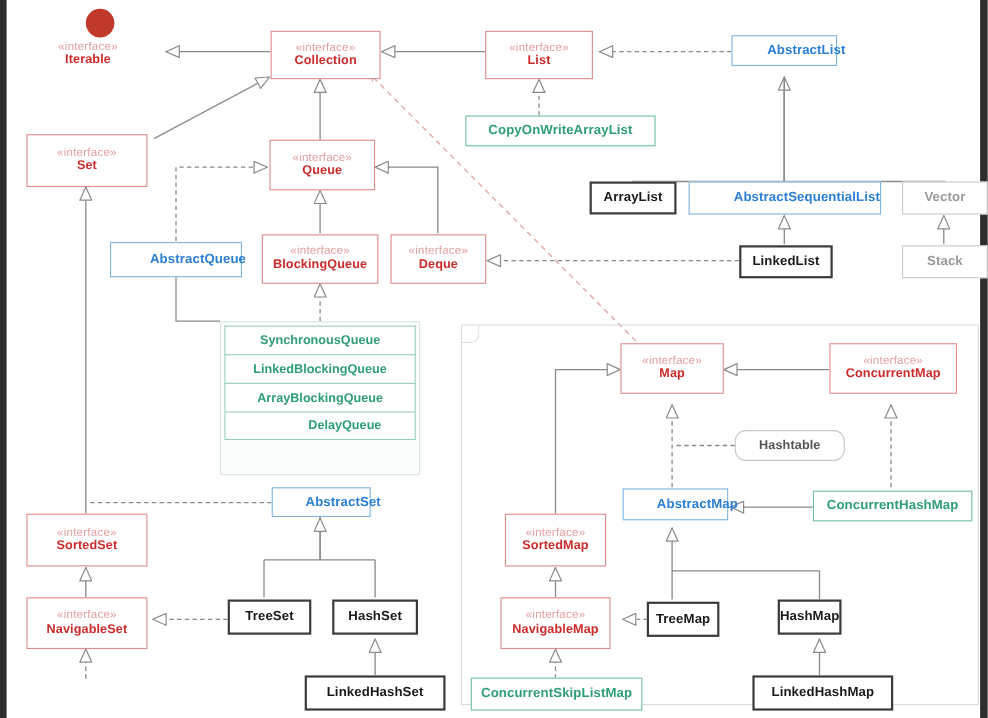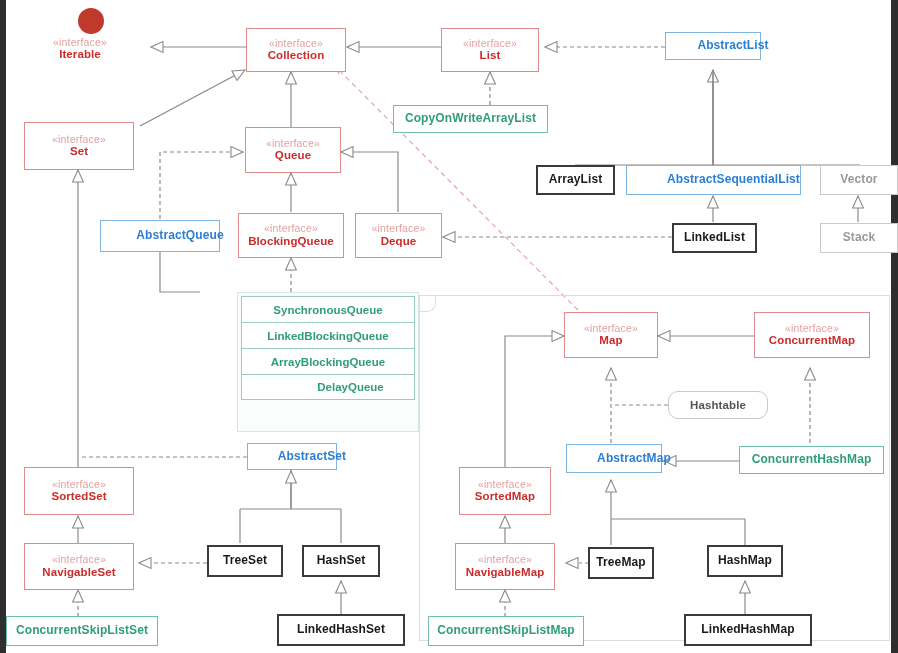--- a/index.html
+++ b/index.html
@@ -209,21 +209,21 @@
 
   <div class="node iface" style="left:441px;top:28px;width:98px;height:44px;">
     <span class="stereo">«interface»</span>
     <span class="nname">List</span>
   </div>
 
   <div class="node abstract" style="left:665px;top:32px;width:96px;height:28px;">
     <span class="nname">AbstractList</span>
   </div>
 
-  <div class="node green" style="left:393px;top:105px;width:155px;height:28px;">
+  <div class="node green" style="left:423px;top:105px;width:173px;height:28px;">
     <span class="nname">CopyOnWriteArrayList</span>
   </div>
 
   <div class="node iface" style="left:24px;top:122px;width:110px;height:48px;">
     <span class="stereo">«interface»</span>
     <span class="nname">Set</span>
   </div>
 
   <div class="node iface" style="left:245px;top:127px;width:96px;height:46px;">
     <span class="stereo">«interface»</span>
@@ -257,21 +257,21 @@
   </div>
 
   <div class="node concrete" style="left:672px;top:223px;width:85px;height:30px;">
     <span class="nname">LinkedList</span>
   </div>
 
   <div class="node grey" style="left:820px;top:223px;width:78px;height:30px;">
     <span class="nname">Stack</span>
   </div>
 
-  <div class="stack" style="left:200px;top:292px;width:182px;height:140px;margin-left:37px;">
+  <div class="stack" style="left:200px;top:292px;width:182px;height:140px;">
     <div class="cell">SynchronousQueue</div>
     <div class="cell">LinkedBlockingQueue</div>
     <div class="cell">ArrayBlockingQueue</div>
     <div class="cell">DelayQueue</div>
   </div>
 
   <div class="node iface" style="left:564px;top:312px;width:94px;height:46px;">
     <span class="stereo">«interface»</span>
     <span class="nname">Map</span>
   </div>
@@ -322,27 +322,24 @@
   </div>
 
   <div class="node concrete" style="left:302px;top:545px;width:78px;height:32px;">
     <span class="nname">HashSet</span>
   </div>
 
   <div class="node concrete" style="left:588px;top:547px;width:66px;height:32px;">
     <span class="nname">TreeMap</span>
   </div>
 
-  <div class="node concrete" style="left:707px;top:545px;width:76px;height:32px;">
+  <div class="node concrete" style="left:707px;top:545px;width:58px;height:32px;">
     <span class="nname">HashMap</span>
   </div>
 
-  <div class="node green" style="left:6px;top:616px;width:152px;height:30px;">
-    <span class="nname">ConcurrentSkipListSet</span>
-  </div>
 
   <div class="node green" style="left:428px;top:616px;width:156px;height:30px;">
     <span class="nname">ConcurrentSkipListMap</span>
   </div>
 
   <div class="node concrete" style="left:277px;top:614px;width:128px;height:32px;">
     <span class="nname">LinkedHashSet</span>
   </div>
 
   <div class="node concrete" style="left:684px;top:614px;width:128px;height:32px;">

